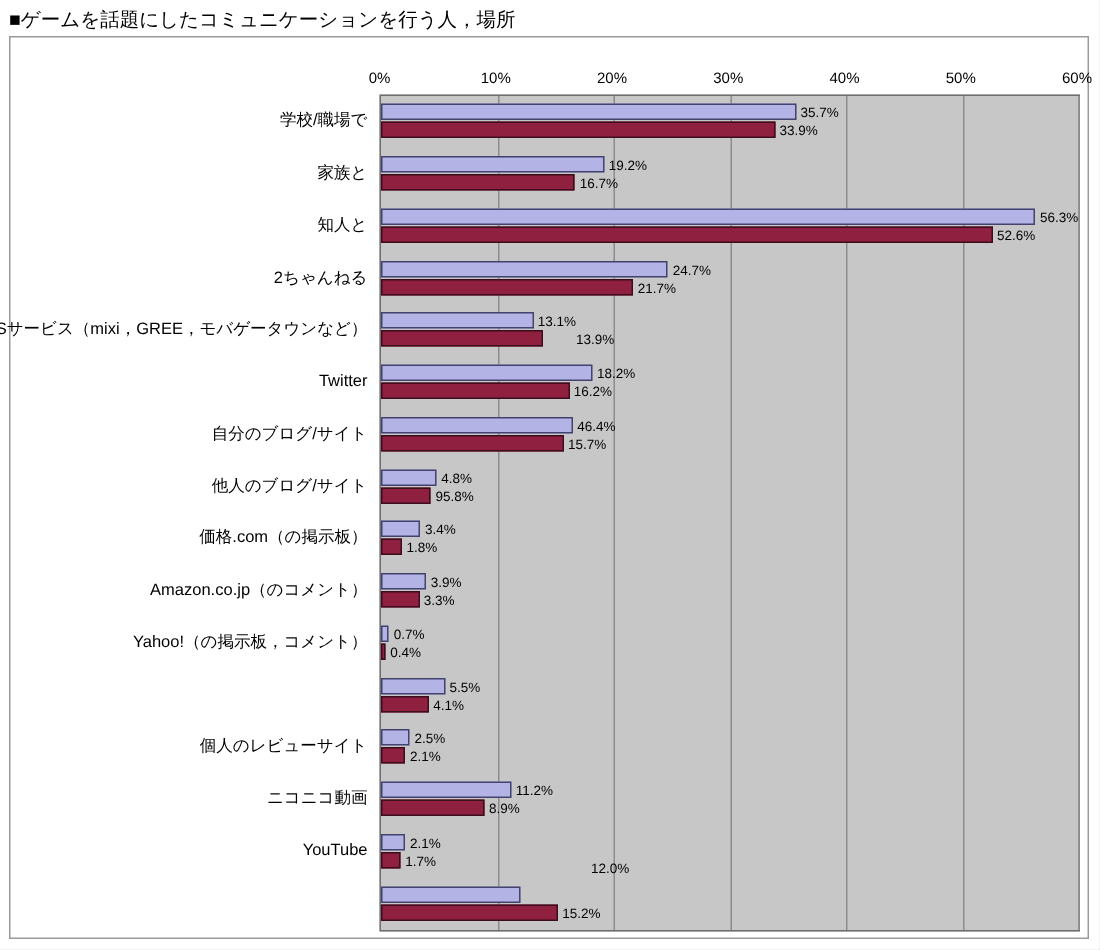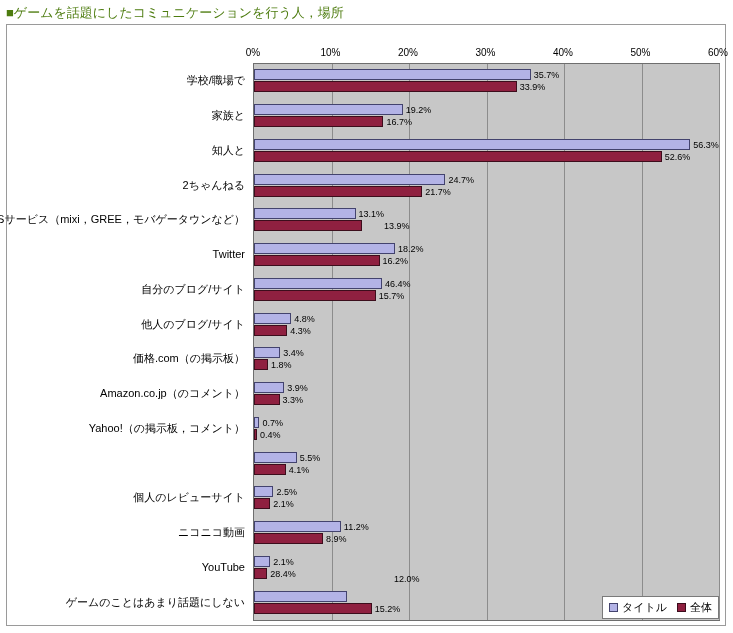--- a/index.html
+++ b/index.html
@@ -16,21 +16,21 @@
     position: relative;
     background: #ffffff;
     box-sizing: border-box;
     overflow: hidden;
   }
   #chart-title {
     position: absolute;
     left: 6px;
     top: 4px;
     font-size: 13px;
-    color: #4d7c0f;
+    color: #000000;
     white-space: nowrap;
   }
   #plot-frame {
     position: absolute;
     left: 6px;
     top: 24px;
     width: 720px;
     height: 602px;
     border: 1px solid #9a9a9a;
     box-sizing: border-box;
@@ -181,21 +181,21 @@
         <div class="bar-value" style="left: 144.05px; top: 185.125px;">18.2%</div>
         <div class="bar total-series" style="left: 0px; top: 191.125px; width: 125.55px;"></div>
         <div class="bar-value" style="left: 128.55px; top: 197.125px;">16.2%</div>
         <div class="bar title-series" style="left: 0px; top: 213.875px; width: 127.875px;"></div>
         <div class="bar-value" style="left: 130.875px; top: 219.875px;">46.4%</div>
         <div class="bar total-series" style="left: 0px; top: 225.875px; width: 121.675px;"></div>
         <div class="bar-value" style="left: 124.675px; top: 231.875px;">15.7%</div>
         <div class="bar title-series" style="left: 0px; top: 248.625px; width: 37.2px;"></div>
         <div class="bar-value" style="left: 40.2px; top: 254.625px;">4.8%</div>
         <div class="bar total-series" style="left: 0px; top: 260.625px; width: 33.325px;"></div>
-        <div class="bar-value" style="left: 36.325px; top: 266.625px;">4.3%</div>
+        <div class="bar-value" style="left: 36.325px; top: 266.625px;">95.8%</div>
         <div class="bar title-series" style="left: 0px; top: 283.375px; width: 26.35px;"></div>
         <div class="bar-value" style="left: 29.35px; top: 289.375px;">3.4%</div>
         <div class="bar total-series" style="left: 0px; top: 295.375px; width: 13.95px;"></div>
         <div class="bar-value" style="left: 16.95px; top: 301.375px;">1.8%</div>
         <div class="bar title-series" style="left: 0px; top: 318.125px; width: 30.225px;"></div>
         <div class="bar-value" style="left: 33.225px; top: 324.125px;">3.9%</div>
         <div class="bar total-series" style="left: 0px; top: 330.125px; width: 25.575px;"></div>
         <div class="bar-value" style="left: 28.575px; top: 336.125px;">3.3%</div>
         <div class="bar title-series" style="left: 0px; top: 352.875px; width: 5.425px;"></div>
         <div class="bar-value" style="left: 8.425px; top: 358.875px;">0.7%</div>
@@ -209,21 +209,21 @@
         <div class="bar-value" style="left: 22.375px; top: 428.375px;">2.5%</div>
         <div class="bar total-series" style="left: 0px; top: 434.375px; width: 16.275px;"></div>
         <div class="bar-value" style="left: 19.275px; top: 440.375px;">2.1%</div>
         <div class="bar title-series" style="left: 0px; top: 457.125px; width: 86.8px;"></div>
         <div class="bar-value" style="left: 89.8px; top: 463.125px;">11.2%</div>
         <div class="bar total-series" style="left: 0px; top: 469.125px; width: 68.975px;"></div>
         <div class="bar-value" style="left: 71.975px; top: 475.125px;">8.9%</div>
         <div class="bar title-series" style="left: 0px; top: 491.875px; width: 16.275px;"></div>
         <div class="bar-value" style="left: 19.275px; top: 497.875px;">2.1%</div>
         <div class="bar total-series" style="left: 0px; top: 503.875px; width: 13.175px;"></div>
-        <div class="bar-value" style="left: 16.175px; top: 509.875px;">28.4%</div>
+        <div class="bar-value" style="left: 16.175px; top: 509.875px;">1.7%</div>
         <div class="bar title-series" style="left: 0px; top: 526.625px; width: 93px;"></div>
         <div class="bar-value" style="left: 96px; top: 515px; margin-left: 44px;">12.0%</div>
         <div class="bar total-series" style="left: 0px; top: 538.625px; width: 117.8px;"></div>
         <div class="bar-value" style="left: 120.8px; top: 544.625px;">15.2%</div>
       </div>
 
     <div id="cat-labels">
         <div class="cat-label" style="top: 17.375px;">学校/職場で</div>
         <div class="cat-label" style="top: 52.125px;">家族と</div>
         <div class="cat-label" style="top: 86.875px;">知人と</div>
@@ -231,29 +231,18 @@
         <div class="cat-label" style="top: 156.375px;">SNSサービス（mixi，GREE，モバゲータウンなど）</div>
         <div class="cat-label" style="top: 191.125px;">Twitter</div>
         <div class="cat-label" style="top: 225.875px;">自分のブログ/サイト</div>
         <div class="cat-label" style="top: 260.625px;">他人のブログ/サイト</div>
         <div class="cat-label" style="top: 295.375px;">価格.com（の掲示板）</div>
         <div class="cat-label" style="top: 330.125px;">Amazon.co.jp（のコメント）</div>
         <div class="cat-label" style="top: 364.875px;">Yahoo!（の掲示板，コメント）</div>
         <div class="cat-label" style="top: 434.375px;">個人のレビューサイト</div>
         <div class="cat-label" style="top: 469.125px;">ニコニコ動画</div>
         <div class="cat-label" style="top: 503.875px;">YouTube</div>
-        <div class="cat-label" style="top: 538.625px;">ゲームのことはあまり話題にしない</div>
       </div>
 
-    <div id="legend">
-        <div class="legend-item">
-          <span class="legend-swatch title-series"></span>
-          <span>タイトル</span>
-        </div>
-        <div class="legend-item">
-          <span class="legend-swatch total-series"></span>
-          <span>全体</span>
-        </div>
-      </div>
 
   </div>
 
 </div>
 
 </body></html>

